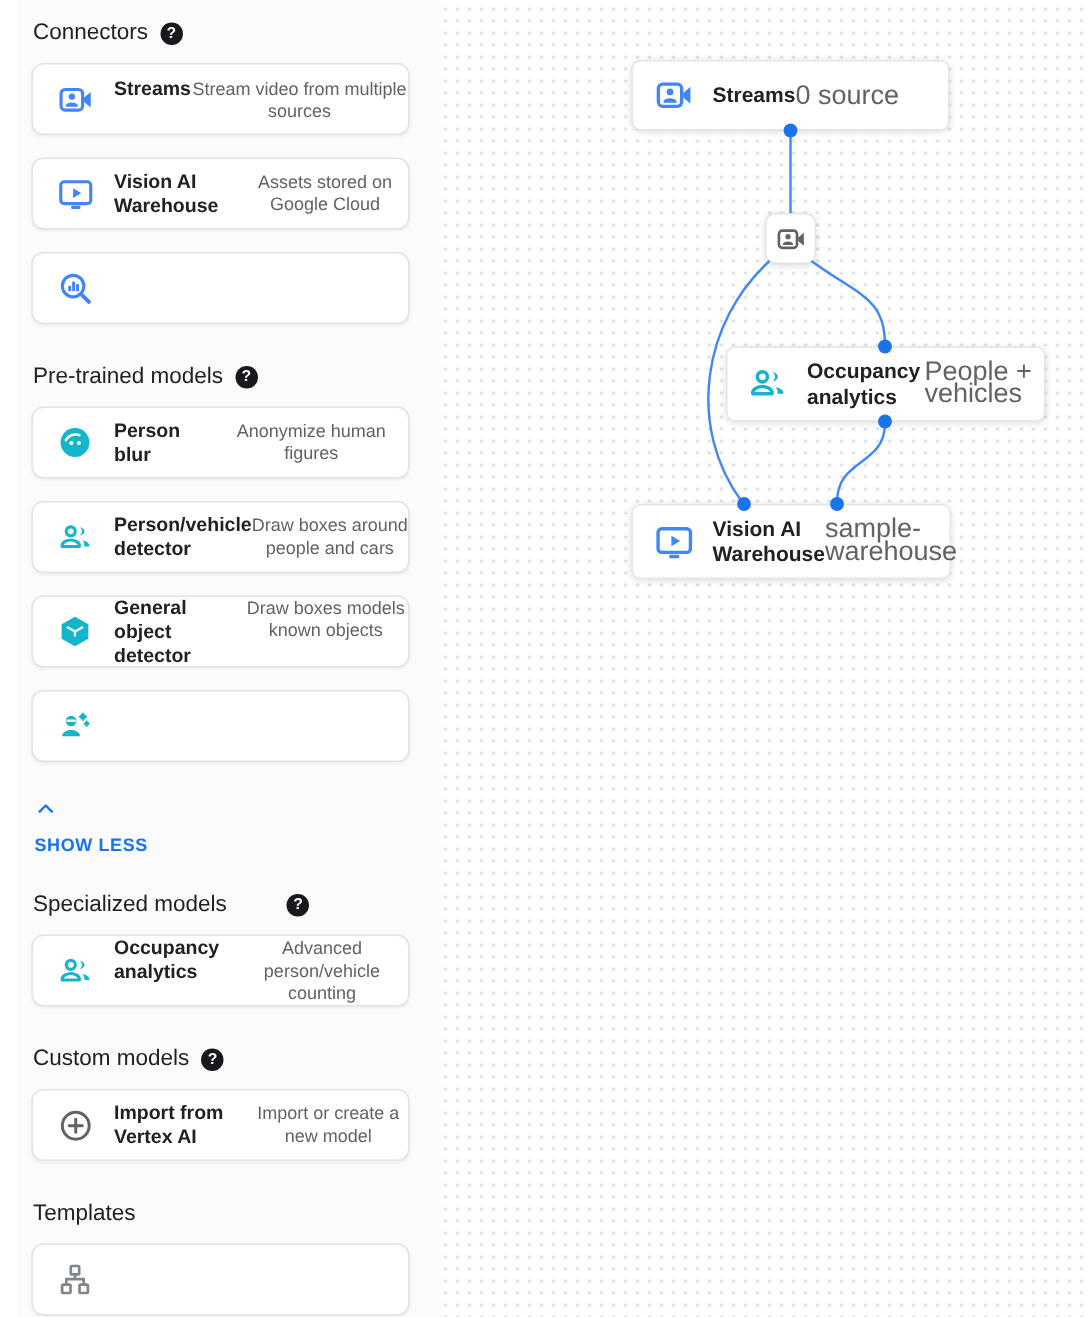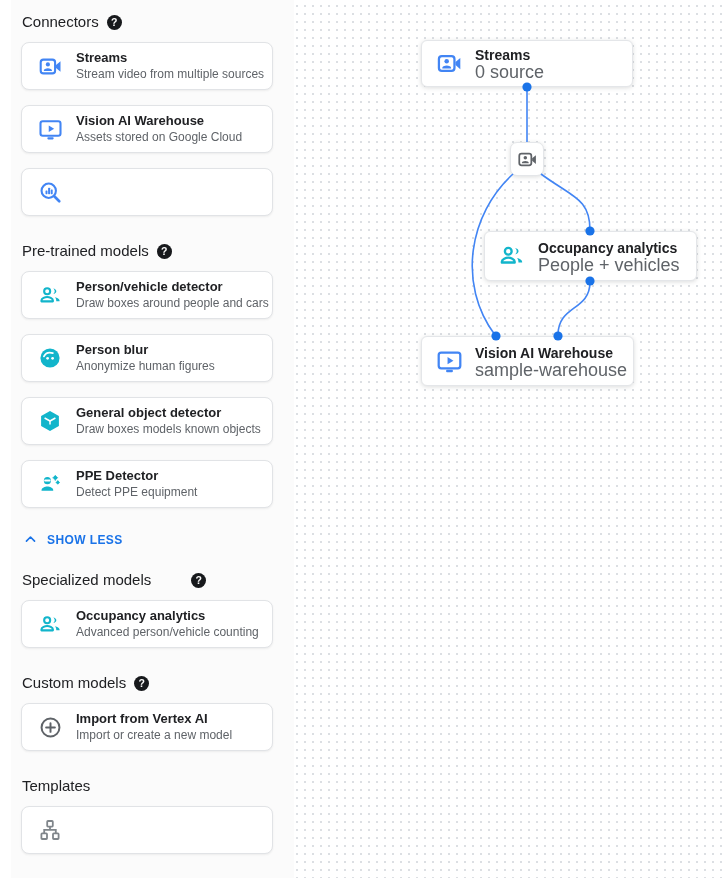--- a/index.html
+++ b/index.html
@@ -41,32 +41,32 @@
     border-radius:8px;
     margin-bottom:15px;
     box-shadow:0 1px 2px rgba(60,64,67,.08);
     cursor:grab;
   }
   .card .icon-box {
     width:26px; height:26px; flex:0 0 26px;
     margin:0 13px 0 15px;
     display:flex; align-items:center; justify-content:center;
   }
-  .card-text { display:flex; flex-direction:column; }
+  .card-text { display:flex; flex-direction:row; }
   .card-title { font-size:13px; font-weight:700; color:#202124; line-height:16px; }
   .card-desc  { font-size:12px; color:#5f6368; line-height:15px; margin-top:1px;text-align:center; }
   .ic-blue { color:#4285f4; }
   .ic-teal { color:#12b5cb; }
   .ic-gray { color:#5f6368; }
   .ic-gray2{ color:#80868b; }
   .show-less {
-    display:flex; align-items:center; gap:9px;
+    display:flex; gap:9px;
     margin:24px 0 0 2px;
     color:#1a73e8; font-size:12px; font-weight:700;
-    letter-spacing:.4px; cursor:pointer;
+    letter-spacing:.4px; cursor:pointer;flex-direction:column;
   }
   
   .canvas {
     position:absolute; left:283px; top:0; width:442px; height:878px;
     background-color:#fff;
     background-image: radial-gradient(circle, #dcdfe3 1px, rgba(255,255,255,0) 1.15px);
     background-size:8px 8px;
     background-position:2px 2px;
   }
   .node {
@@ -205,63 +205,59 @@
     </span>
   </div>
 
   <div class="sec-heading">
     <span>Pre-trained models</span>
     <span class="help-badge">?</span>
   </div>
 
   <div class="card">
     <span class="icon-box ic-teal">
+      <svg width="24" height="24" viewBox="0 0 24 24">
+          <use href="#i-faceblur"></use>
+        </svg>
+    </span>
+    <span class="card-text">
+      <span class="card-title">Person blur</span>
+      <span class="card-desc">Anonymize human figures</span>
+    </span>
+  </div>
+
+  <div class="card">
+    <span class="icon-box ic-teal">
       <svg width="25" height="25" viewBox="0 0 24 24">
           <use href="#i-people"></use>
         </svg>
     </span>
     <span class="card-text">
       <span class="card-title">Person/vehicle detector</span>
       <span class="card-desc">Draw boxes around people and cars</span>
     </span>
   </div>
 
   <div class="card">
     <span class="icon-box ic-teal">
       <svg width="24" height="24" viewBox="0 0 24 24">
-          <use href="#i-faceblur"></use>
-        </svg>
-    </span>
-    <span class="card-text">
-      <span class="card-title">Person blur</span>
-      <span class="card-desc">Anonymize human figures</span>
-    </span>
-  </div>
-
-  <div class="card">
-    <span class="icon-box ic-teal">
-      <svg width="24" height="24" viewBox="0 0 24 24">
           <use href="#i-cube"></use>
         </svg>
     </span>
     <span class="card-text">
       <span class="card-title">General object detector</span>
       <span class="card-desc">Draw boxes models known objects</span>
     </span>
   </div>
 
   <div class="card">
     <span class="icon-box ic-teal">
       <svg width="25" height="25" viewBox="0 0 24 24">
           <use href="#i-ppe"></use>
         </svg>
-    </span>
-    <span class="card-text">
-      <span class="card-title">PPE Detector</span>
-      <span class="card-desc">Detect PPE equipment</span>
     </span>
   </div>
 
   <div class="show-less">
     <span style="display:flex">
       <svg width="15" height="15" viewBox="0 0 24 24">
           <use href="#i-chevron-up"></use>
         </svg>
     </span>
     <span>SHOW LESS</span>

